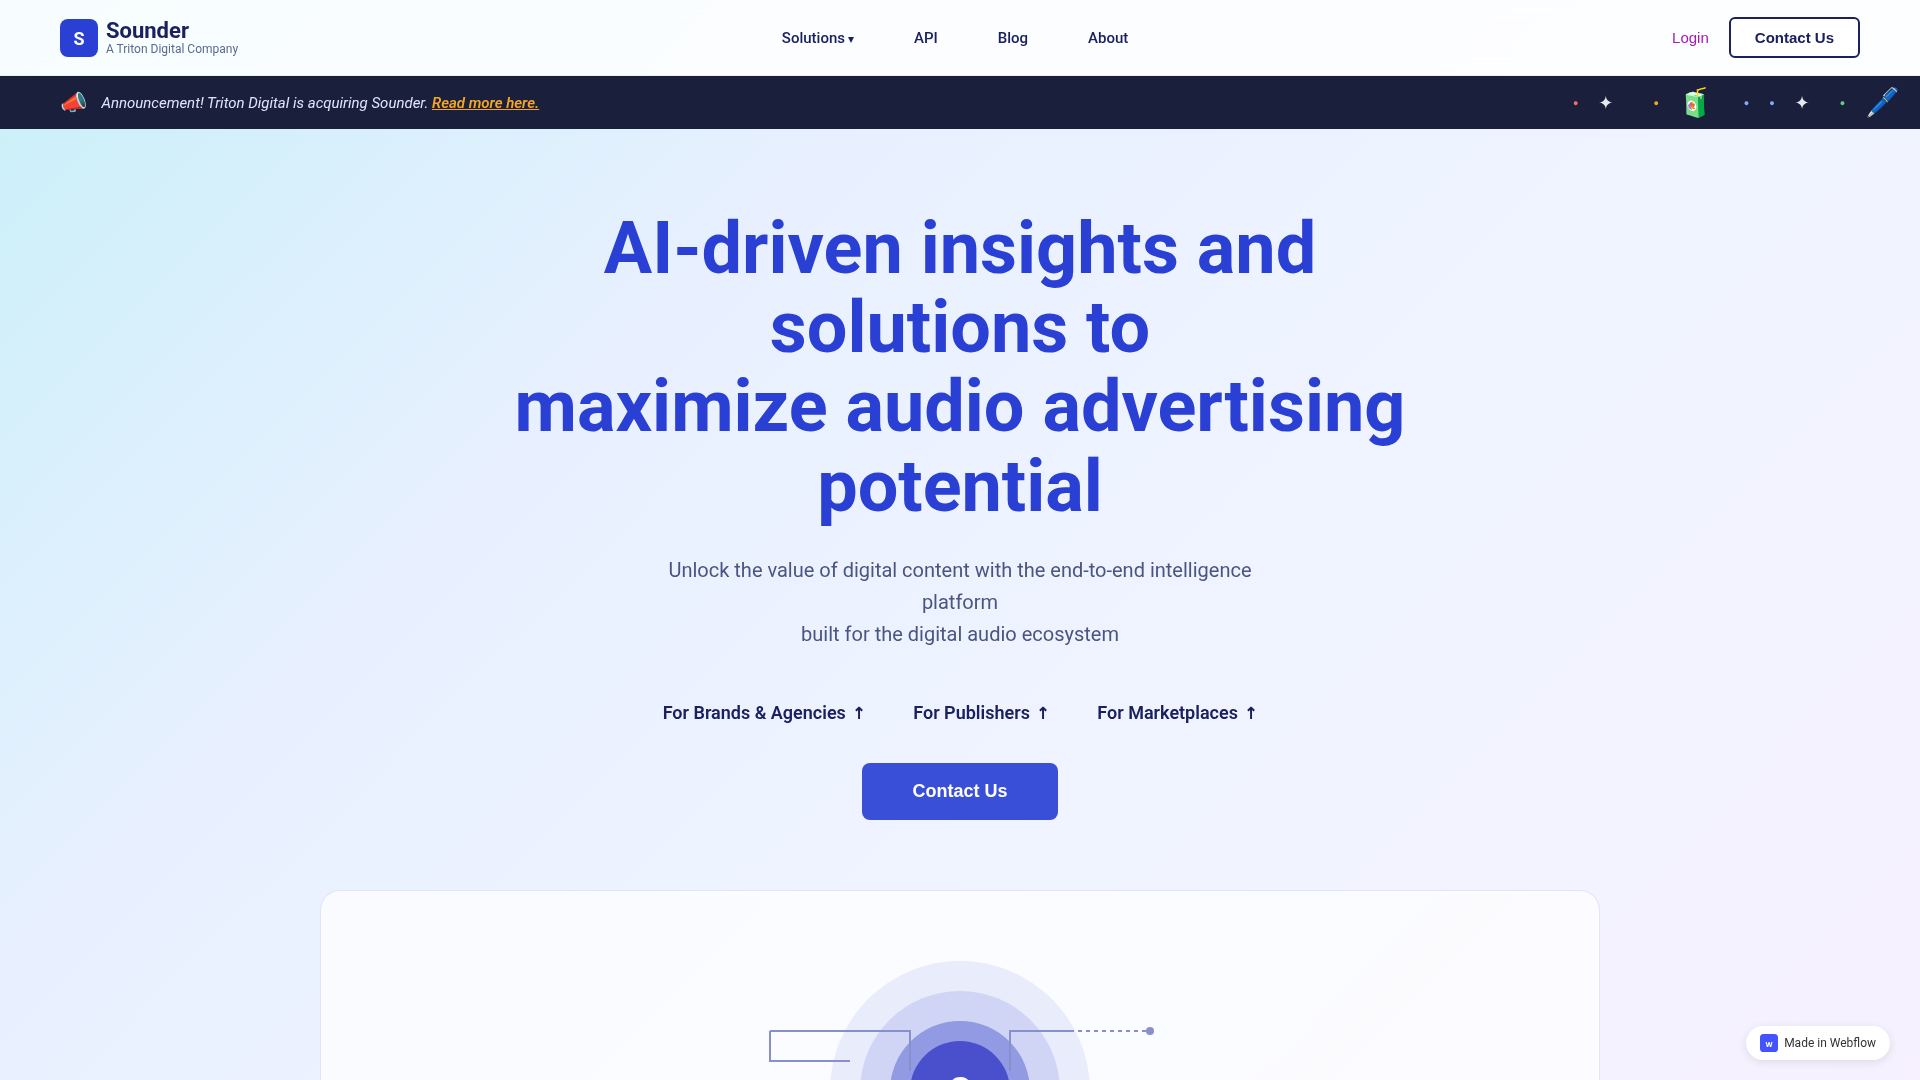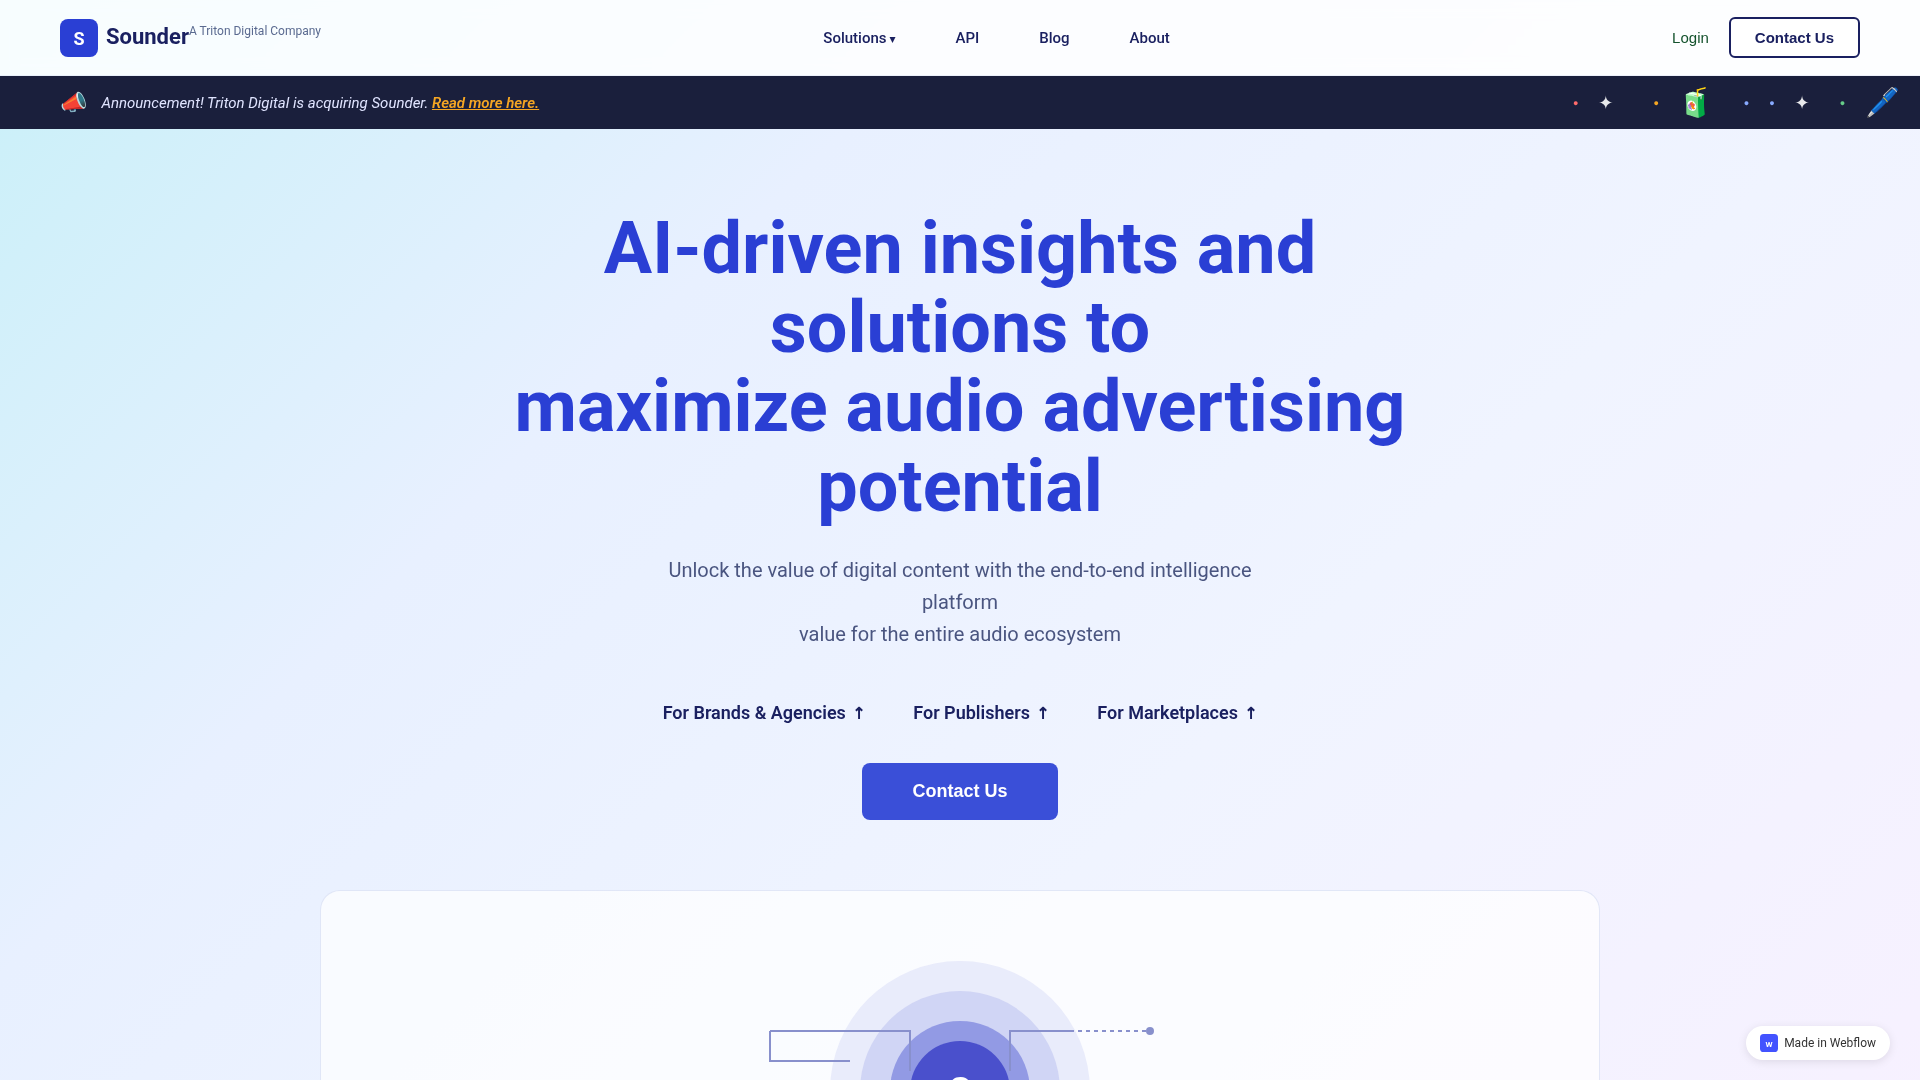--- a/index.html
+++ b/index.html
@@ -29,20 +29,21 @@
       display: flex;
       align-items: center;
       gap: 8px;
     }
     .logo-icon {
       width: 38px;
       height: 38px;
     }
     .logo-text-group {
       display: flex;
+      flex-direction: column;
       line-height: 1.1;
     }
     .logo-main {
       font-size: 22px;
       font-weight: 700;
       color: #1a2060;
     }
     .logo-sub {
       font-size: 12px;
       color: #5a6a90;
@@ -64,21 +65,21 @@
       font-size: 12px;
     }
     .nav-actions {
       display: flex;
       align-items: center;
       gap: 20px;
     }
     .btn-login {
       background: none;
       border: none;
-      color: #14532d;
+      color: #a21caf;
       font-size: 15px;
       font-weight: 500;
       cursor: pointer;
     }
     .btn-contact-nav {
       background: white;
       border: 2px solid #1a2060;
       color: #1a2060;
       font-size: 15px;
       font-weight: 600;
@@ -288,21 +289,21 @@
   </div>
 </div>
 
 <section class="hero">
   <h1 class="hero-title">
     <span>AI-driven insights and solutions to</span><br>
     <span>maximize audio advertising potential</span>
   </h1>
   <p class="hero-subtitle">
     <span>Unlock the value of digital content with the end-to-end intelligence platform</span><br>
-    <span>value for the entire audio ecosystem</span>
+    <span>built for the digital audio ecosystem</span>
   </p>
 
   <div class="hero-links">
     <a class="hero-link" href="#">
       <span>For Brands &amp; Agencies</span>
       <span class="arrow-icon">↗</span>
     </a>
     <a class="hero-link" href="#">
       <span>For Publishers</span>
       <span class="arrow-icon">↗</span>

